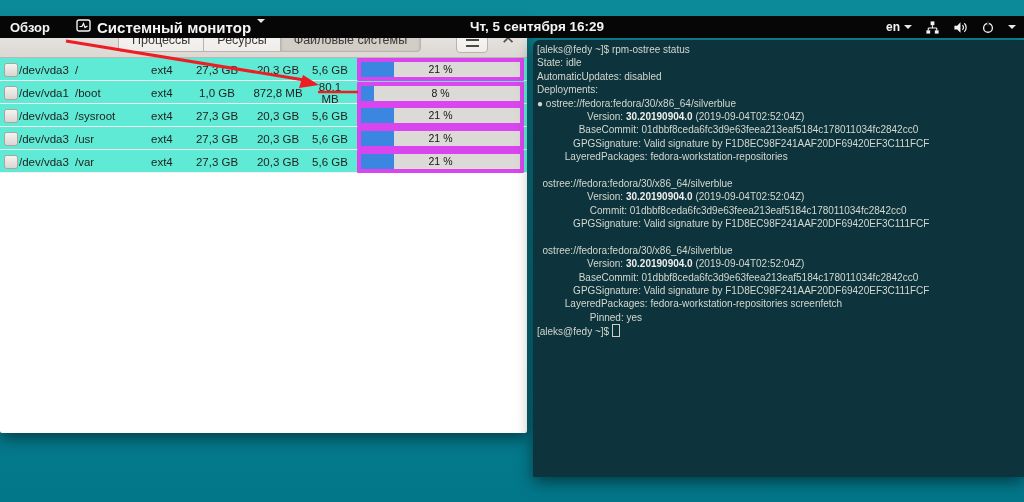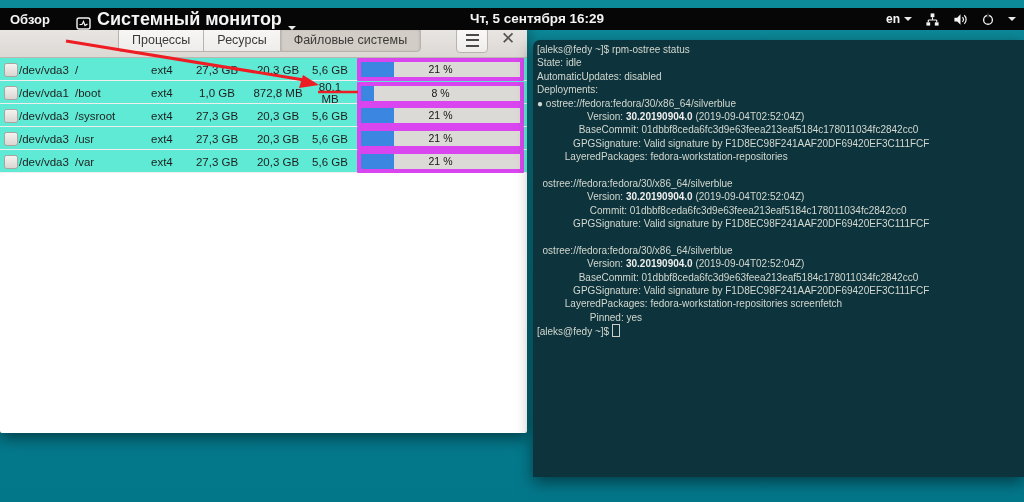--- a/index.html
+++ b/index.html
@@ -1,24 +1,24 @@
 <!DOCTYPE html>
 <html><head>
 <meta charset="utf-8">
 <style>
   html,body{margin:0;padding:0;}
   body{width:1024px;height:502px;overflow:hidden;position:relative;
        font-family:"Liberation Sans",sans-serif;background:#0a8191;}
   .desktop{position:absolute;inset:0;background:linear-gradient(#0d8a9a,#03778a);}
 
   
-  .topbar{position:absolute;left:0;top:8px;width:1024px;height:22px;background:#060606;
+  .topbar{position:absolute;left:0;top:16px;width:1024px;height:22px;background:#060606;
           color:#f4f4f4;display:flex;align-items:center;z-index:30;}
   .tb-activities{font-size:13px;font-weight:700;padding:0 10px;cursor:pointer;}
-  .tb-appmenu{display:flex;align-items:flex-end;gap:6px;margin-left:16px;font-size:18px;font-weight:700;}
+  .tb-appmenu{display:flex;align-items:flex-start;gap:6px;margin-left:16px;font-size:15px;font-weight:700;}
   .tb-clock{position:absolute;left:470px;top:0;line-height:22px;font-size:13.5px;font-weight:700;}
   .tb-status{position:absolute;right:8px;top:0;height:22px;display:flex;align-items:center;gap:13px;}
   .tb-kbd{font-size:12px;font-weight:700;display:flex;align-items:center;gap:4px;text-align:center;}
   .caret{width:0;height:0;border-left:4px solid transparent;border-right:4px solid transparent;
          border-top:4px solid #e8e8e8;display:inline-block;}
   .tb-ico{display:inline-flex;align-items:center;}
 
   
   .gsm{position:absolute;left:0;top:22px;width:527px;height:411px;background:#ffffff;
        border-radius:8px 8px 2px 2px;box-shadow:0 5px 16px rgba(0,0,0,.5);z-index:10;}

